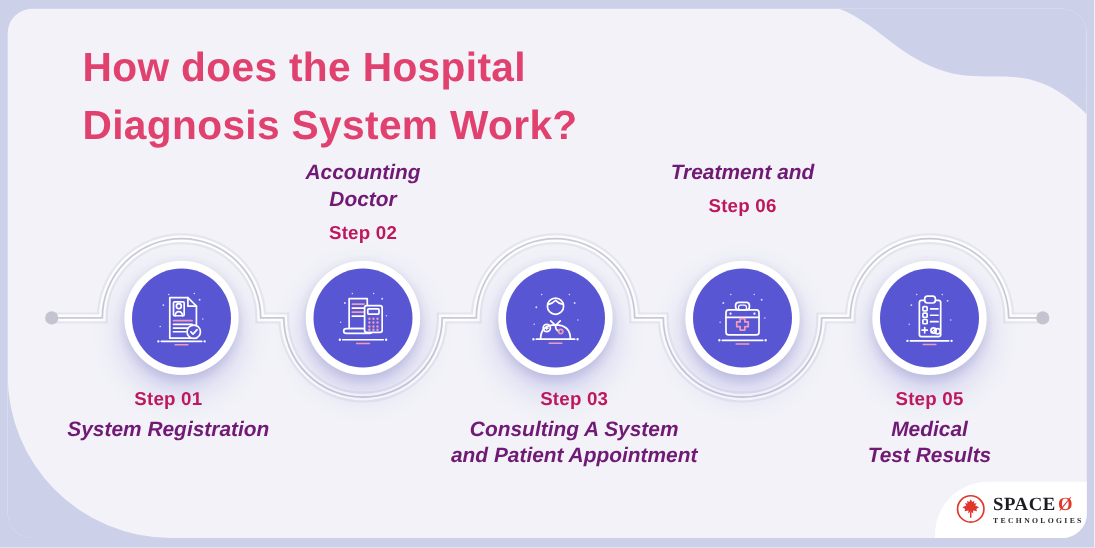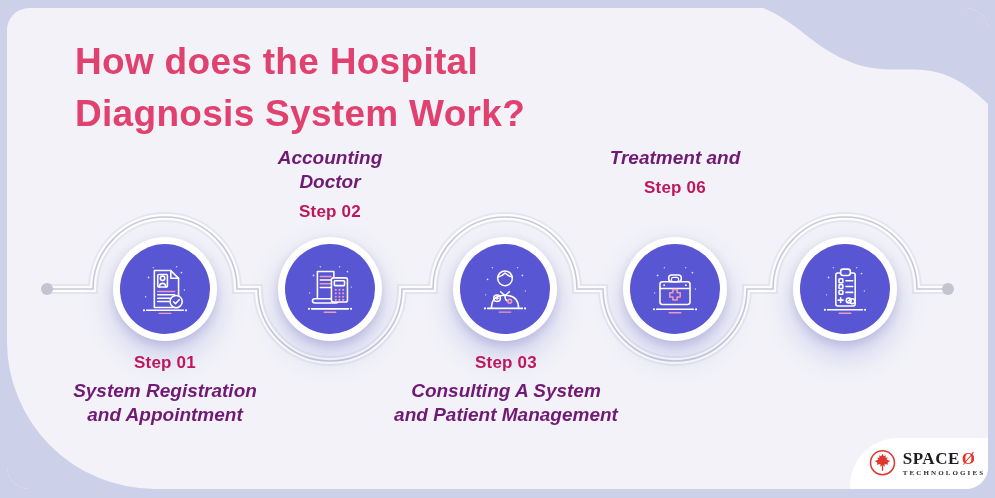--- a/index.html
+++ b/index.html
@@ -31,23 +31,23 @@
   .c3 { left:453px; top:237px; }
   .c4 { left:623px; top:237px; }
   .c5 { left:793px; top:237px; }
 
   .step-meta { position:absolute; width:280px; text-align:center; }
   .step-num  { font-size:17px; line-height:22px; font-weight:700; color:#be185d; letter-spacing:.2px; }
   .step-name { font-size:19px; line-height:24px; font-weight:700; color:#701a75;font-style:italic; }
   .step-name span { display:block; }
   .below .step-num { margin-bottom:5px; }
   .above .step-name { margin-bottom:7px; }
-  .m1 { left:25px;  top:352px; }
+  .m1 { left:13px;  top:352px; }
   .m2 { left:190px; top:146px; }
-  .m3 { left:366px; top:352px; }
+  .m3 { left:382px; top:352px; }
   .m4 { left:535px; top:146px; }
   .m5 { left:705px; top:352px; }
 
   .logo-chip { position:absolute; right:0; bottom:0; width:138px; height:51px;
                background:#ffffff; border-radius:48px 0 0 0;
                display:flex; align-items:center; justify-content:center; gap:7px;
                padding-left:16px; }
   .logo-text { display:flex; flex-direction:column; line-height:1;font-family:Liberation Serif, serif; }
   .logo-row { display:flex; align-items:baseline; }
   .logo-brand { font-size:17px; font-weight:800; color:#1d1d21; letter-spacing:.5px; }
@@ -231,41 +231,47 @@
         <path d="M11.3 53.5 h.01 M52.7 53.5 h.01" stroke-width="2.2"></path>
         <path d="M26 57 h12" stroke="#ee9abc" stroke-width="1.4"></path>
       </svg>
     </div>
   </div>
 
   <div class="step-meta below m1">
     <div class="step-num">Step 01</div>
     <div class="step-name">
       <span>System Registration</span>
-      <span>and Appointment</span>
     </div>
   </div>
 
   <div class="step-meta above m2">
     <div class="step-name">
       <span>Accounting</span>
       <span>Doctor</span>
     </div>
     <div class="step-num">Step 02</div>
   </div>
 
   <div class="step-meta below m3">
     <div class="step-num">Step 03</div>
     <div class="step-name">
       <span>Consulting A System</span>
-      <span>and Patient Management</span>
+      <span>and Patient Appointment</span>
     </div>
   </div>
 
   <div class="step-meta above m4">
     <div class="step-name">
       <span>Treatment and</span>
     </div>
     <div class="step-num">Step 06</div>
   </div>
 
+  <div class="step-meta below m5">
+    <div class="step-num">Step 05</div>
+    <div class="step-name">
+      <span>Medical</span>
+      <span>Test Results</span>
+    </div>
+  </div>
 
 </div>
 
 </body></html>

